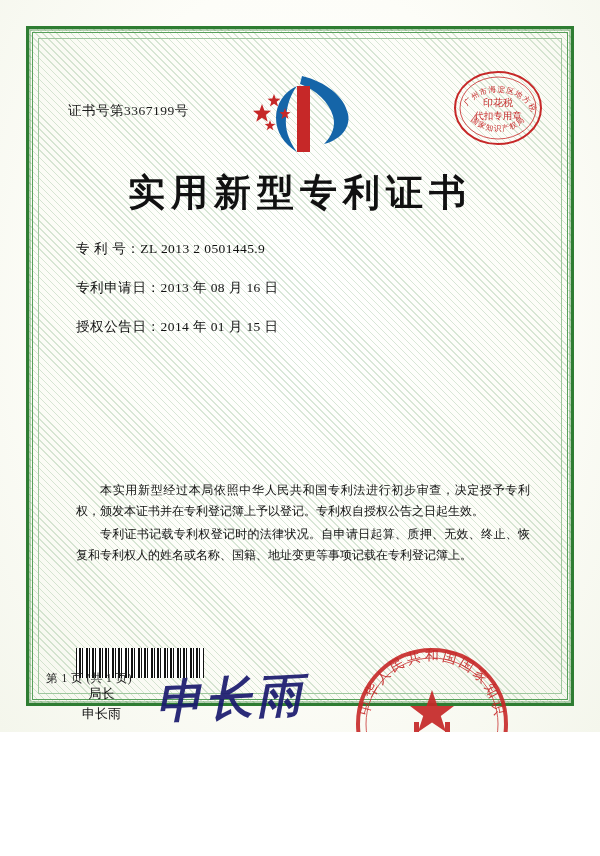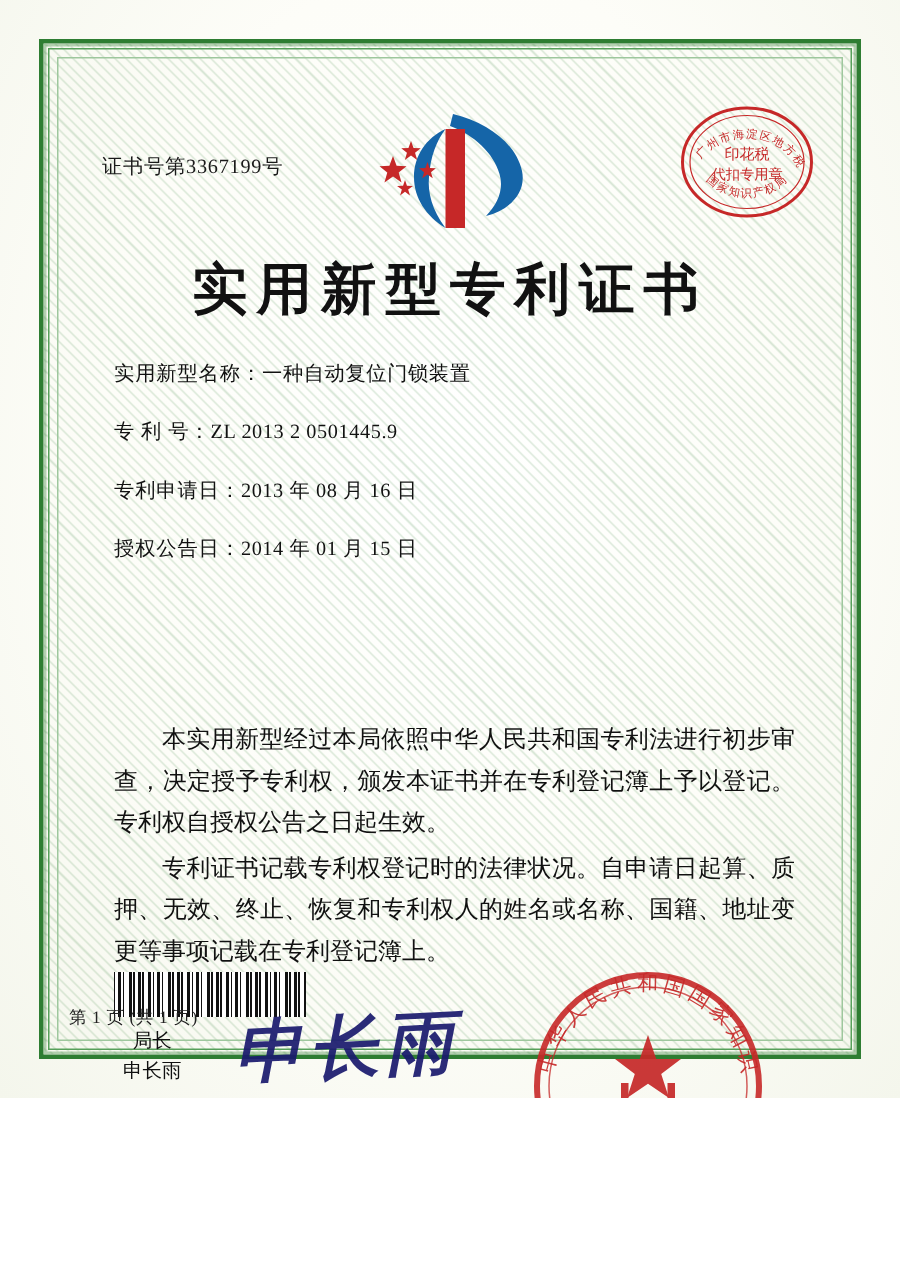--- a/index.html
+++ b/index.html
@@ -127,21 +127,21 @@
   .field-value {
     display: inline;
     letter-spacing: 0.4px;
   }
 
   .paragraphs {
     position: absolute;
     top: 432px;
     left: 30px;
     right: 24px;
-    font-size: 16px;
+    font-size: 12px;
     color: #111;
     line-height: 1.72;
     text-align: justify;
   }
   .paragraphs p {
     margin: 0 0 3px 0;
     text-indent: 2em;
   }
 
   .barcode {
@@ -265,23 +265,20 @@
           <textPath href="#botArc" startOffset="14%">国家知识产权局</textPath>
         </text>
         <text x="46" y="44" text-anchor="middle" font-size="10" fill="#c62828" font-family="Liberation Sans, sans-serif">印花税</text>
         <text x="46" y="57" text-anchor="middle" font-size="9.5" fill="#c62828" font-family="Liberation Sans, sans-serif">代扣专用章</text>
       </svg>
     </div>
 
     <div class="main-title">实用新型专利证书</div>
 
     <div class="fields">
-      <div class="field-row">
-        <span class="field-label">实用新型名称：</span><span class="field-value">一种自动复位门锁装置</span>
-      </div>
       <div class="field-row">
         <span class="field-label">专 利 号：</span><span class="field-value">ZL 2013 2 0501445.9</span>
       </div>
       <div class="field-row">
         <span class="field-label">专利申请日：</span><span class="field-value">2013 年 08 月 16 日</span>
       </div>
       <div class="field-row">
         <span class="field-label">授权公告日：</span><span class="field-value">2014 年 01 月 15 日</span>
       </div>
     </div>

